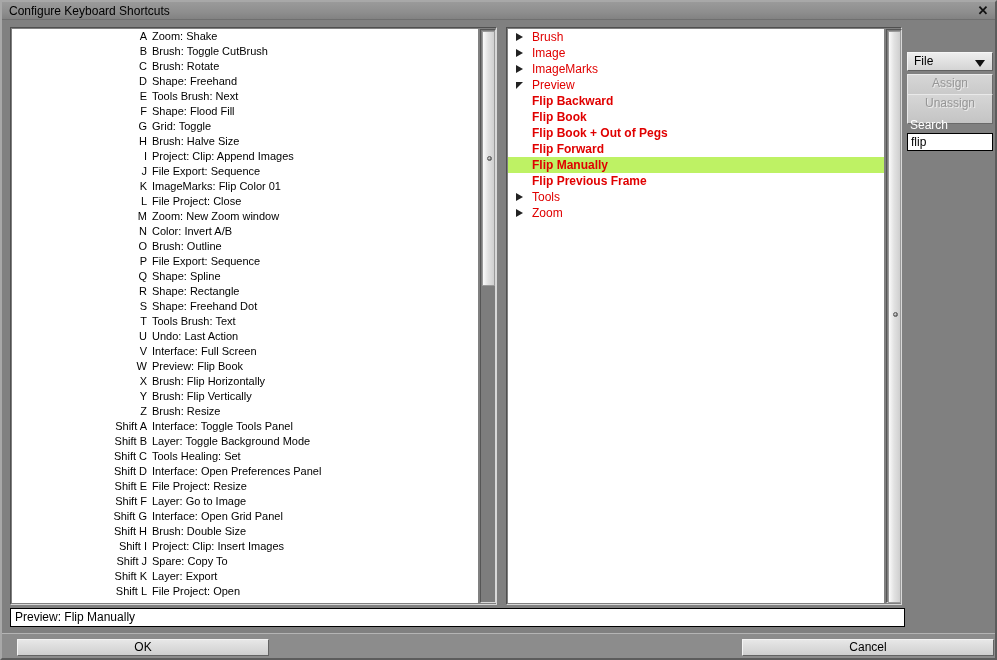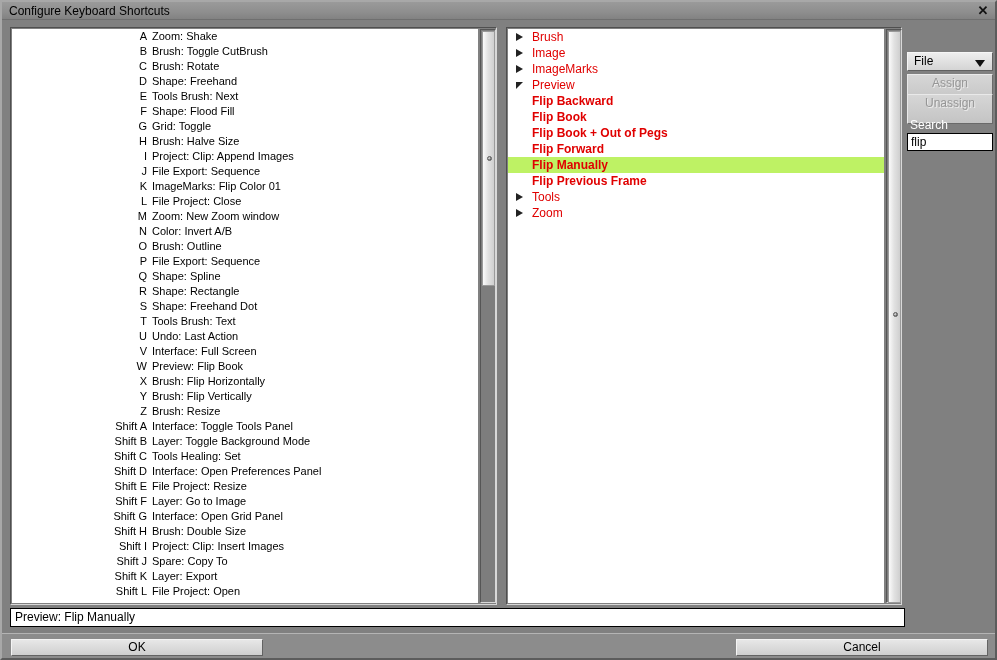--- a/index.html
+++ b/index.html
@@ -286,20 +286,21 @@
     box-sizing: border-box;
     border-left: 1px solid #f4f4f4;
     border-top: 1px solid #f4f4f4;
     border-right: 1px solid #636363;
     border-bottom: 1px solid #636363;
     text-align: center;
     line-height: 15px;
     font-size: 12px;
     color: #000;
     cursor: pointer;
+    margin-left: 6px;
   }
   #ok-btn     { left: 9px;   width: 252px; }
   #cancel-btn { left: 734px; width: 252px; }
 </style>
 </head>
 <body>
 
 <div id="window">
 
   <div id="titlebar">

